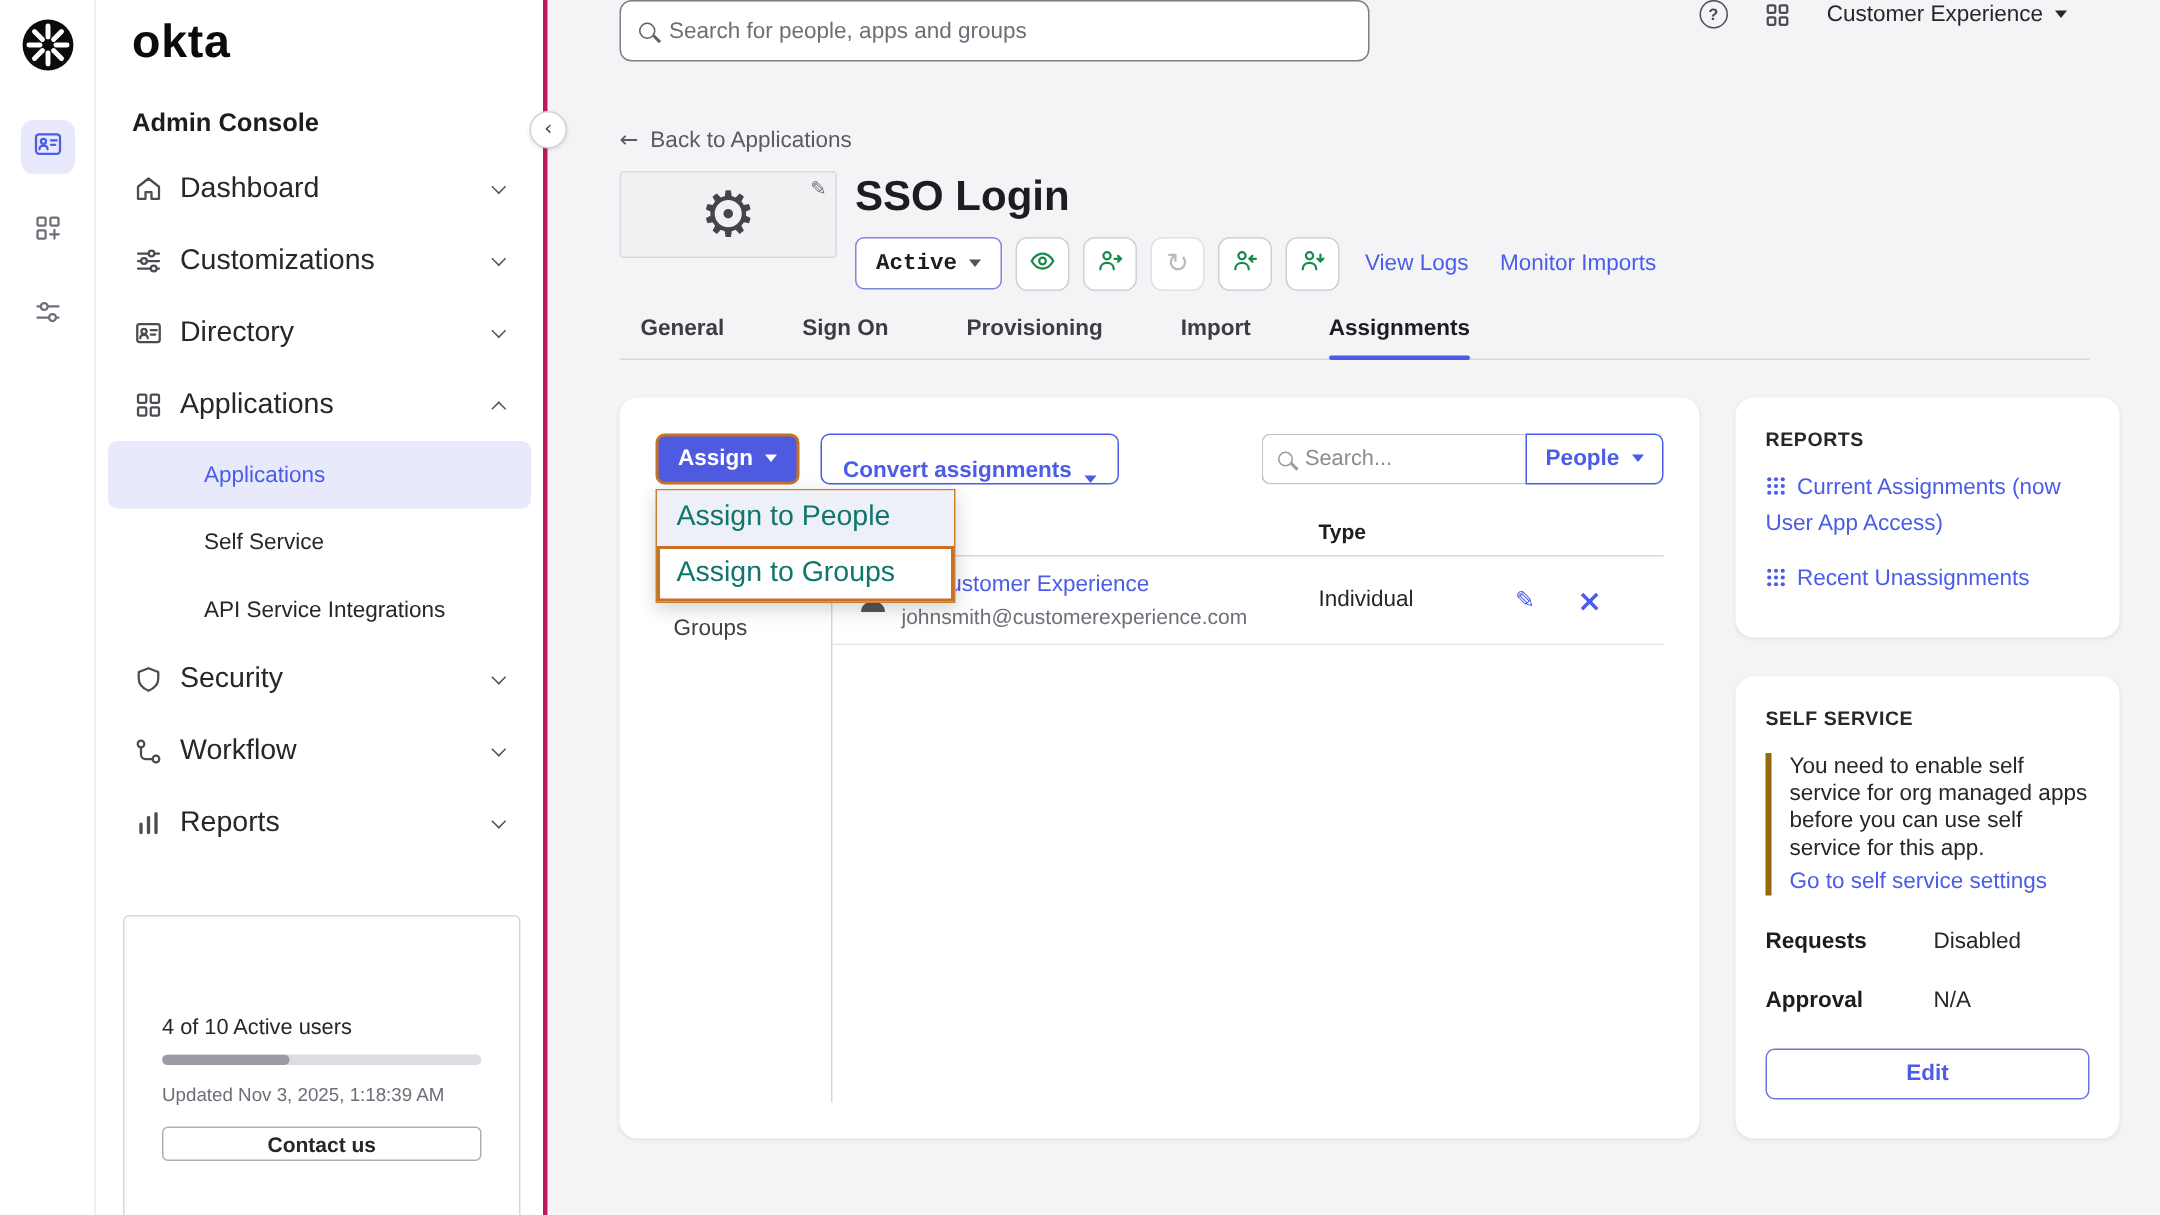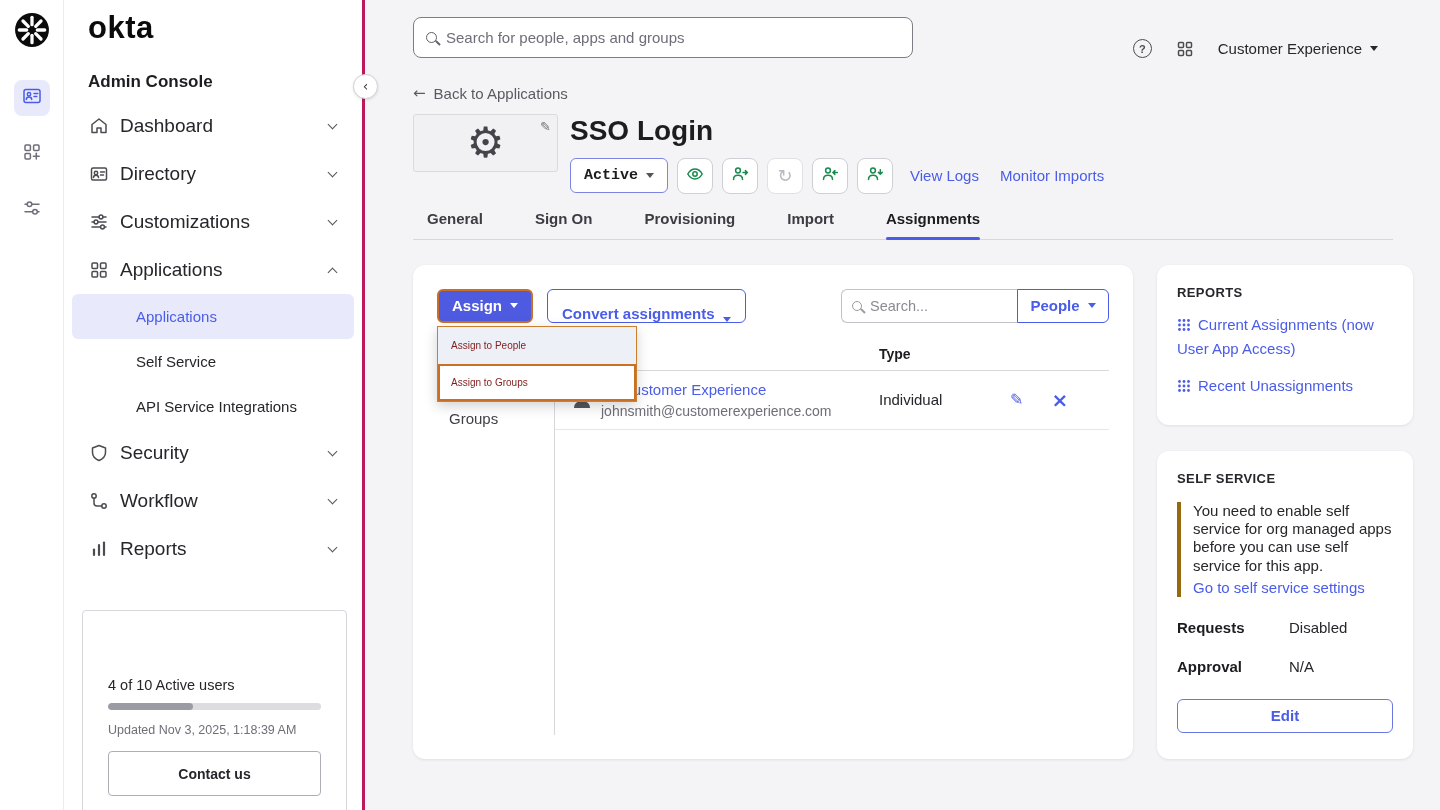--- a/index.html
+++ b/index.html
@@ -24,28 +24,28 @@
   .chev { width:7px; height:7px; border-right:1.6px solid #54545c; border-bottom:1.6px solid #54545c; display:inline-block; transform:rotate(45deg); margin-top:-3px; }
   .chev.up { transform:rotate(-135deg); margin-top:4px; }
   .sub-item { height:45px; display:flex; align-items:center; margin:0 8px; padding-left:64px; font-size:15px; color:#26262b; border-radius:6px; cursor:pointer; }
   .sub-item.selected { background:#e8eafc; color:#4a5ce8; font-weight:500; }
 
   .usage-card { position:absolute; left:18px; top:610px; width:265px; height:230px; background:#fff; border:1px solid #d7d7dc; border-radius:4px; padding:0 25px; }
   .usage-users { margin-top:66px; font-size:14.5px; color:#26262b; }
   .usage-bar { margin-top:10px; height:7px; border-radius:4px; background:#dcdce1; overflow:hidden; }
   .usage-fill { height:100%; width:40%; background:#9b9ba3; border-radius:4px; }
   .usage-updated { margin-top:13px; font-size:12.5px; color:#6e6e78; }
-  .contact-btn { margin-top:14px; width:100%; height:45px; background:#fff; border:1px solid #aeaeb5; border-radius:4px; font-size:14px; font-weight:600; color:#26262b; cursor:pointer; font-family:inherit; }
+  .contact-btn { margin-top:14px; width:100%; height:23px; background:#fff; border:1px solid #aeaeb5; border-radius:4px; font-size:14px; font-weight:600; color:#26262b; cursor:pointer; font-family:inherit; }
 
   .collapse-btn { position:absolute; left:353px; top:74px; width:25px; height:25px; border-radius:50%; background:#fff; border:1px solid #d2d2d8; box-shadow:0 1px 3px rgba(0,0,0,.12); z-index:40; cursor:pointer; font-size:14px; color:#3f3f46; display:flex; align-items:center; justify-content:center; padding-bottom:2px; }
 
   
   .main { position:absolute; left:366px; top:0; width:1074px; height:810px; }
 
-  .topbar { height:58px; display:flex; align-items:flex-end; }
+  .topbar { height:58px; display:flex; align-items:flex-start; }
   .search-wrap { margin-left:47px; width:500px; height:41px; background:#fff; border:1px solid #7d7d86; border-radius:8px; display:flex; align-items:center; padding:0 12px; }
   .mag { width:11px; height:11px; border:1.7px solid #5f5f68; border-radius:50%; position:relative; flex:0 0 auto; }
   .mag::after { content:""; position:absolute; width:6px; height:1.7px; background:#5f5f68; transform:rotate(45deg); right:-5px; bottom:-2px; }
   .search-wrap input { border:none; outline:none; flex:1; margin-left:9px; font-size:15px; font-family:inherit; color:#26262b; background:transparent; }
   .search-wrap input::placeholder { color:#6e6e78; }
   .top-right { margin-left:auto; margin-right:62px; display:flex; align-items:center; gap:24px; }
   .help { width:19px; height:19px; border:1.6px solid #4b4b52; border-radius:50%; font-size:11px; font-weight:700; color:#4b4b52; display:flex; align-items:center; justify-content:center; cursor:pointer; }
   .gridic { color:#4b4b52; cursor:pointer; display:flex; }
   .org { display:flex; align-items:center; font-size:15px; color:#26262b; cursor:pointer; }
   .caret { display:inline-block; width:0; height:0; border-left:4px solid transparent; border-right:4px solid transparent; border-top:5px solid currentColor; margin-left:8px; }
@@ -83,21 +83,21 @@
   .btn-convert { height:34px; margin-left:14px; padding:0 14px; background:#fff; border:1px solid #4a5ce8; border-radius:6px; color:#4a5ce8; font-size:15px; font-weight:600; display:flex; align-items:flex-end; cursor:pointer; font-family:inherit; }
   .tb-right { margin-left:auto; display:flex; }
   .tb-search { width:176px; height:34px; border:1px solid #c2c2c8; border-right:none; border-radius:6px 0 0 6px; background:#fff; display:flex; align-items:center; padding:0 10px; }
   .tb-search .mag { width:10px; height:10px; border-color:#9a9aa2; }
   .tb-search .mag::after { background:#9a9aa2; }
   .tb-search input { border:none; outline:none; width:100%; margin-left:8px; font-size:14.5px; font-family:inherit; color:#26262b; }
   .tb-search input::placeholder { color:#8b8b93; }
   .btn-scope { width:92px; height:34px; background:#fff; border:1px solid #4a5ce8; border-radius:0 6px 6px 0; color:#4a5ce8; font-size:15px; font-weight:600; display:flex; align-items:center; justify-content:center; cursor:pointer; font-family:inherit; }
 
   .assign-menu { position:absolute; left:24px; top:61px; width:200px; background:#fff; border:1px solid #c97f2e; box-shadow:0 4px 12px rgba(0,0,0,.18); z-index:10; }
-  .menu-item { height:37px; display:flex; align-items:center; padding:0 13px; font-size:10px; color:#7f1d1d; cursor:pointer; }
+  .menu-item { height:37px; display:flex; align-items:center; padding:0 13px; font-size:19px; color:#0f766e; cursor:pointer; }
   .menu-item.hovered { background:#eef0f7; }
   .menu-item.focused { outline:2px solid #c96f26; outline-offset:-2px; }
 
   .card-body { display:flex; margin-top:16px; height:396px; }
   .filter-col { width:134px; border-right:1px solid #d7d7dc; padding-top:18px; }
   .filter-item { height:41px; display:flex; align-items:center; padding-left:12px; font-size:15px; color:#3f3f46; cursor:pointer; }
   .table-col { flex:1; }
   .thead { display:grid; grid-template-columns:30px 278px 131px 99px; padding-left:16px; height:32px; align-items:center; border-bottom:1px solid #d7d7dc; }
   .th-type { grid-column:3; font-size:14px; font-weight:700; color:#1d1d21; }
   .trow { display:grid; grid-template-columns:30px 278px 131px 99px; padding-left:16px; height:59px; align-items:center; border-bottom:1px solid #e6e6ea; }
@@ -188,42 +188,42 @@
           <svg width="20" height="20" viewBox="0 0 20 20" fill="none" stroke="currentColor" stroke-width="1.5" stroke-linejoin="round">
             <path d="M3 8.5 L10 3 L17 8.5 V16.5 H12 V12 H8 V16.5 H3 Z"></path>
           </svg>
         </span>
       <span class="nlabel">Dashboard</span>
       <span class="chev"></span>
     </div>
     <div class="nav-item">
       <span class="nicon">
           <svg width="20" height="20" viewBox="0 0 20 20" fill="none" stroke="currentColor" stroke-width="1.5" stroke-linecap="round">
-            <rect x="2.5" y="4" width="15" height="12" rx="1.5"></rect>
-            <circle cx="7" cy="9" r="1.7"></circle>
-            <path d="M4.5 13.5 c0-1.5 1.2-2.3 2.5-2.3 s2.5 .8 2.5 2.3"></path>
-            <line x1="11.5" y1="8" x2="15.5" y2="8"></line>
-            <line x1="11.5" y1="11" x2="14.5" y2="11"></line>
-          </svg>
-        </span>
-      <span class="nlabel">Directory</span>
-      <span class="chev"></span>
-    </div>
-    <div class="nav-item">
-      <span class="nicon">
-          <svg width="20" height="20" viewBox="0 0 20 20" fill="none" stroke="currentColor" stroke-width="1.5" stroke-linecap="round">
             <line x1="3" y1="5" x2="17" y2="5"></line>
             <circle cx="12" cy="5" r="1.9" fill="#fff"></circle>
             <line x1="3" y1="10" x2="17" y2="10"></line>
             <circle cx="7" cy="10" r="1.9" fill="#fff"></circle>
             <line x1="3" y1="15" x2="17" y2="15"></line>
             <circle cx="13.5" cy="15" r="1.9" fill="#fff"></circle>
           </svg>
         </span>
       <span class="nlabel">Customizations</span>
+      <span class="chev"></span>
+    </div>
+    <div class="nav-item">
+      <span class="nicon">
+          <svg width="20" height="20" viewBox="0 0 20 20" fill="none" stroke="currentColor" stroke-width="1.5" stroke-linecap="round">
+            <rect x="2.5" y="4" width="15" height="12" rx="1.5"></rect>
+            <circle cx="7" cy="9" r="1.7"></circle>
+            <path d="M4.5 13.5 c0-1.5 1.2-2.3 2.5-2.3 s2.5 .8 2.5 2.3"></path>
+            <line x1="11.5" y1="8" x2="15.5" y2="8"></line>
+            <line x1="11.5" y1="11" x2="14.5" y2="11"></line>
+          </svg>
+        </span>
+      <span class="nlabel">Directory</span>
       <span class="chev"></span>
     </div>
     <div class="nav-item">
       <span class="nicon">
           <svg width="20" height="20" viewBox="0 0 20 20" fill="none" stroke="currentColor" stroke-width="1.5">
             <rect x="3" y="3" width="5.5" height="5.5" rx="1"></rect>
             <rect x="11.5" y="3" width="5.5" height="5.5" rx="1"></rect>
             <rect x="3" y="11.5" width="5.5" height="5.5" rx="1"></rect>
             <rect x="11.5" y="11.5" width="5.5" height="5.5" rx="1"></rect>
           </svg>

